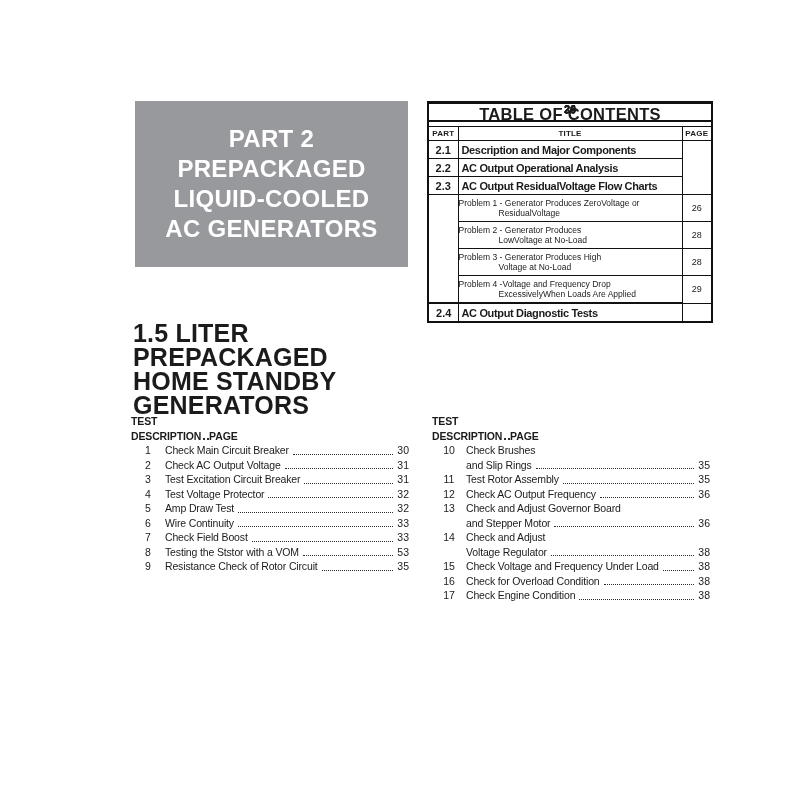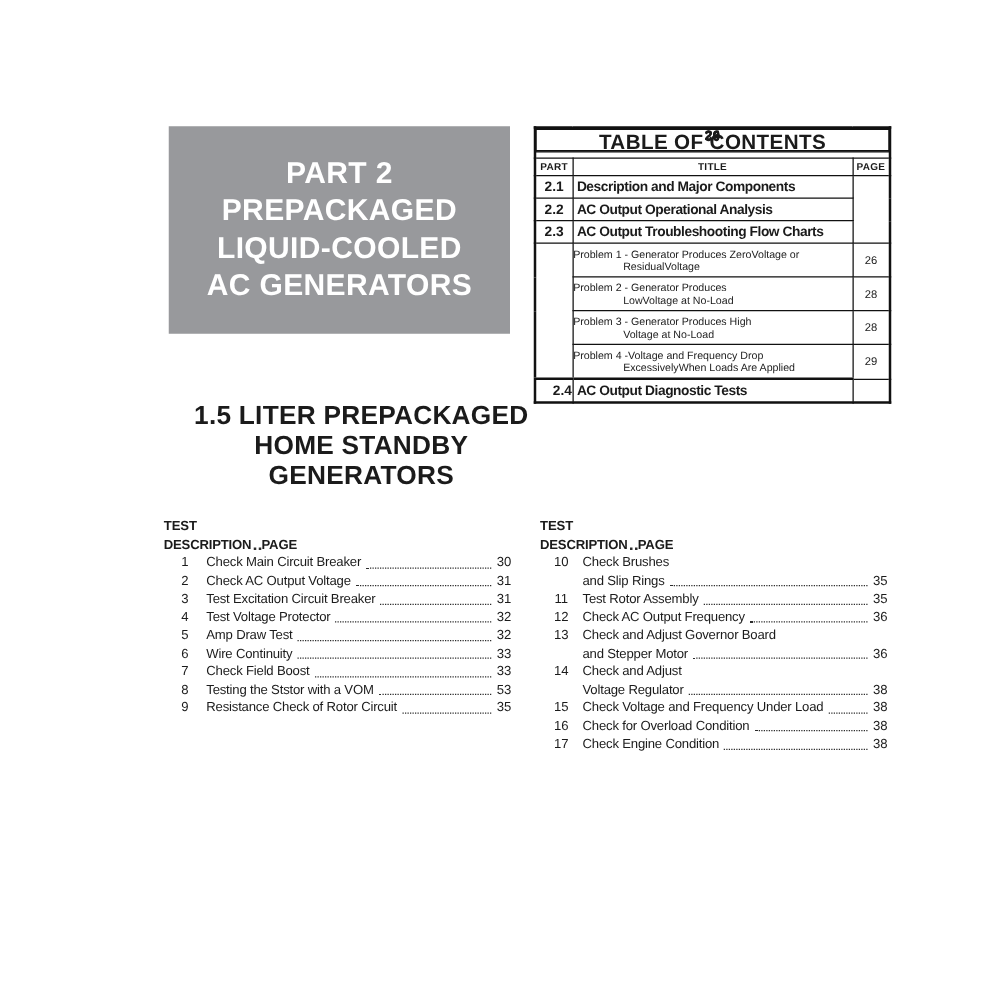--- a/index.html
+++ b/index.html
@@ -33,34 +33,34 @@
     height:23px;text-align:center;font-weight:bold;font-size:16.5px;letter-spacing:0.3px;
   }
   tr.head td{
     height:13px;text-align:center;font-weight:bold;font-size:8px;letter-spacing:0.2px;
   }
   tr.section td{height:17px;font-weight:bold;font-size:11px;}
   tr.section td.part{text-align:center;}
   tr.section td.title{text-align:left;padding:0 2px 0 3px;white-space:nowrap;letter-spacing:-0.35px;overflow:hidden;}
   tr.section td.page{text-align:center;}
   tr.section:last-child td{border-top:2px solid #111;}
-  tr.section:last-child td.part{text-align:right;padding-left:1px;margin-top:34px;}
+  tr.section:last-child td.part{text-align:center;padding-left:1px;margin-top:34px;}
   tr.problem td{height:26px;font-weight:normal;}
   td.ptitle{
     vertical-align:top;text-align:left;font-size:8.5px;line-height:10.5px;
     padding:3px 0 2px 5px;white-space:nowrap;overflow:hidden;
   }
   td.ptitle .l2{padding-left:40px;}
   td.ppage{vertical-align:bottom;text-align:center;font-size:9px;padding-bottom:3px;}
   td.part-spacer{background:#fff;}
 
   
   .section-heading{
     position:absolute;left:133px;top:321px;width:312px;
-    text-align:center;font-weight:bold;font-size:21px;line-height:24px;
+    font-weight:bold;font-size:25px;line-height:24px;
     letter-spacing:0.2px;
   }
 
   
   .tlist{position:absolute;top:414px;width:278px;font-size:10.5px;line-height:14.5px;}
   .tlist.left{left:131px;}
   .tlist.right{left:432px;}
   .tl-row{display:flex;align-items:flex-start;}
   .tl-header{font-weight:bold;letter-spacing:-0.1px;flex-direction:column;}
   .tnum{flex:none;width:34px;text-align:center;}
@@ -108,21 +108,21 @@
           <td class="title">Description and Major Components</td>
           <td class="page">20</td>
         </tr>
         <tr class="section">
           <td class="part">2.2</td>
           <td class="title">AC Output Operational Analysis</td>
           <td class="page">24</td>
         </tr>
         <tr class="section">
           <td class="part">2.3</td>
-          <td class="title">AC Output Troubleshooting Flow Charts</td>
+          <td class="title">AC Output ResidualVoltage Flow Charts</td>
           <td class="page">26</td>
         </tr>
         <tr class="problem">
           <td class="part-spacer" rowspan="4"></td>
           <td class="ptitle">
             <div>Problem 1 - Generator Produces ZeroVoltage or</div>
             <div class="l2">ResidualVoltage</div>
           </td>
           <td class="ppage">26</td>
         </tr>

